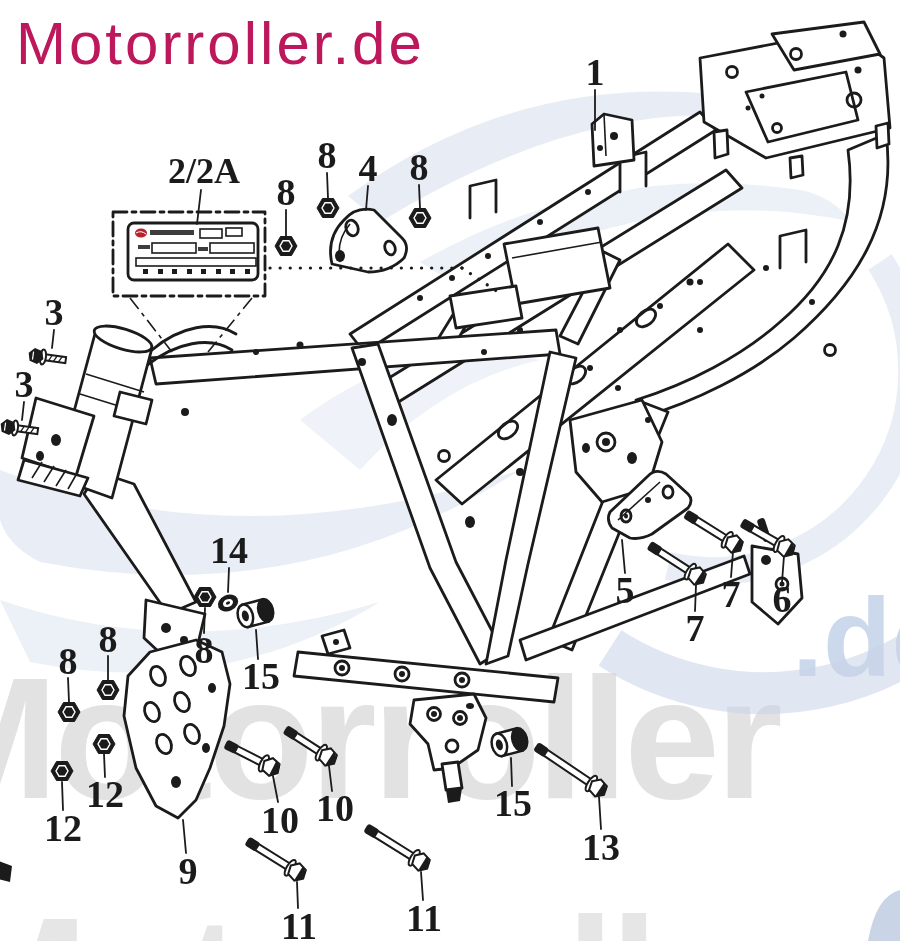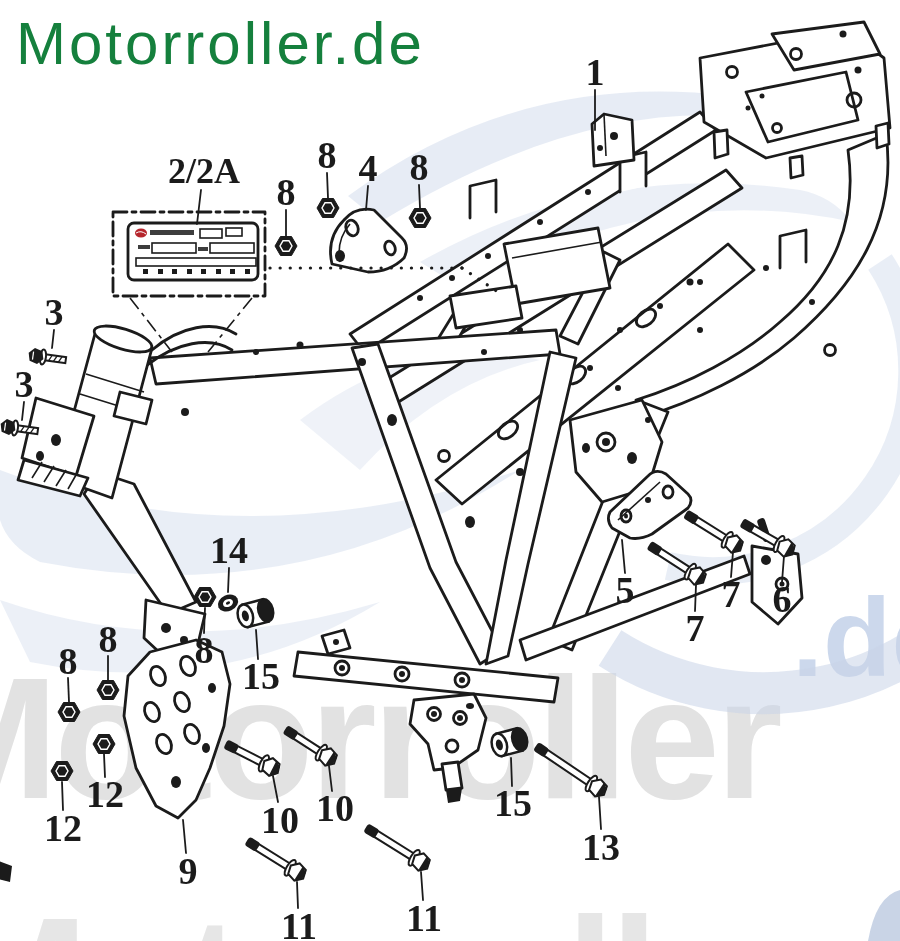--- a/index.html
+++ b/index.html
@@ -1,19 +1,19 @@
 <!DOCTYPE html>
 <html><head>
 <meta charset="utf-8">
 <style>
   html,body{margin:0;padding:0;background:#fff;}
   #canvas{position:relative;width:900px;height:941px;overflow:hidden;background:#fff;
           font-family:"Liberation Sans",sans-serif;}
   .wm{position:absolute;white-space:nowrap;pointer-events:none;user-select:none;line-height:1;}
-  #wm-topleft{left:16px;top:14px;font-size:60px;letter-spacing:3px;color:#15803d;font-weight:400;z-index:0;}
+  #wm-topleft{left:16px;top:14px;font-size:60px;letter-spacing:3px;color:#be185d;font-weight:400;z-index:0;}
   #wm-giant{left:-85px;top:652px;font-size:172px;font-weight:bold;letter-spacing:-4px;color:#e2e2e2;z-index:0;}
   #wm-giant2{left:-55px;top:892px;font-size:172px;font-weight:bold;letter-spacing:-4px;color:#e6e6e6;z-index:0;}
   #wm-de{left:792px;top:582px;font-size:112px;font-weight:bold;color:#ccd8ec;z-index:0;}
   #diagram{position:absolute;left:0;top:0;z-index:1;}
   .ln{fill:#ffffff;stroke:#1b1b1b;stroke-width:2.8;stroke-linejoin:round;stroke-linecap:round;}
   .lo{fill:none;stroke:#1b1b1b;stroke-width:2.8;stroke-linejoin:round;stroke-linecap:round;}
   .thin{fill:none;stroke:#1b1b1b;stroke-width:1.6;}
   .dk{fill:#1b1b1b;stroke:none;}
   .dd{stroke-dasharray:14 5 4 5;}
   #diagram text{font-family:"Liberation Serif","DejaVu Serif",serif;font-weight:600;fill:#1b1b1b;}

